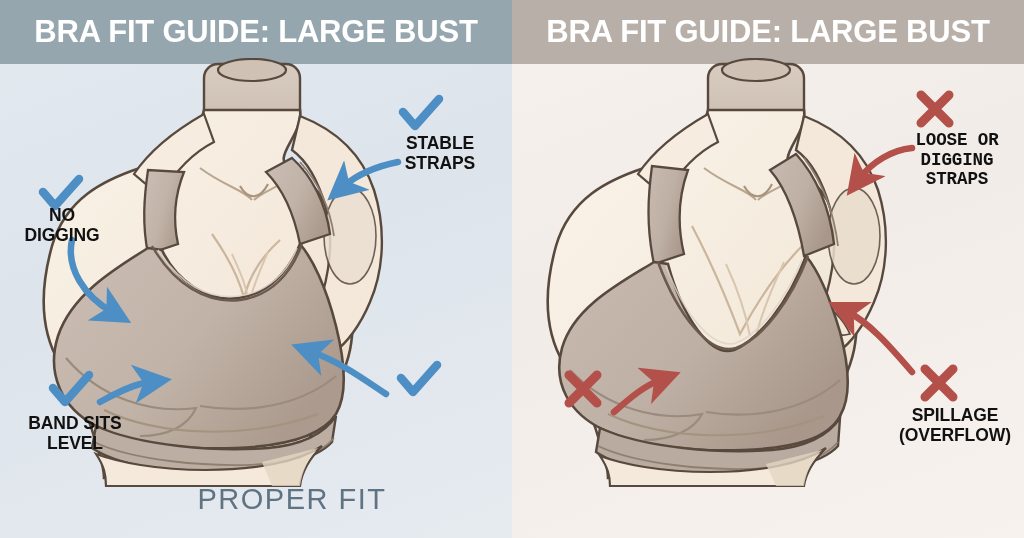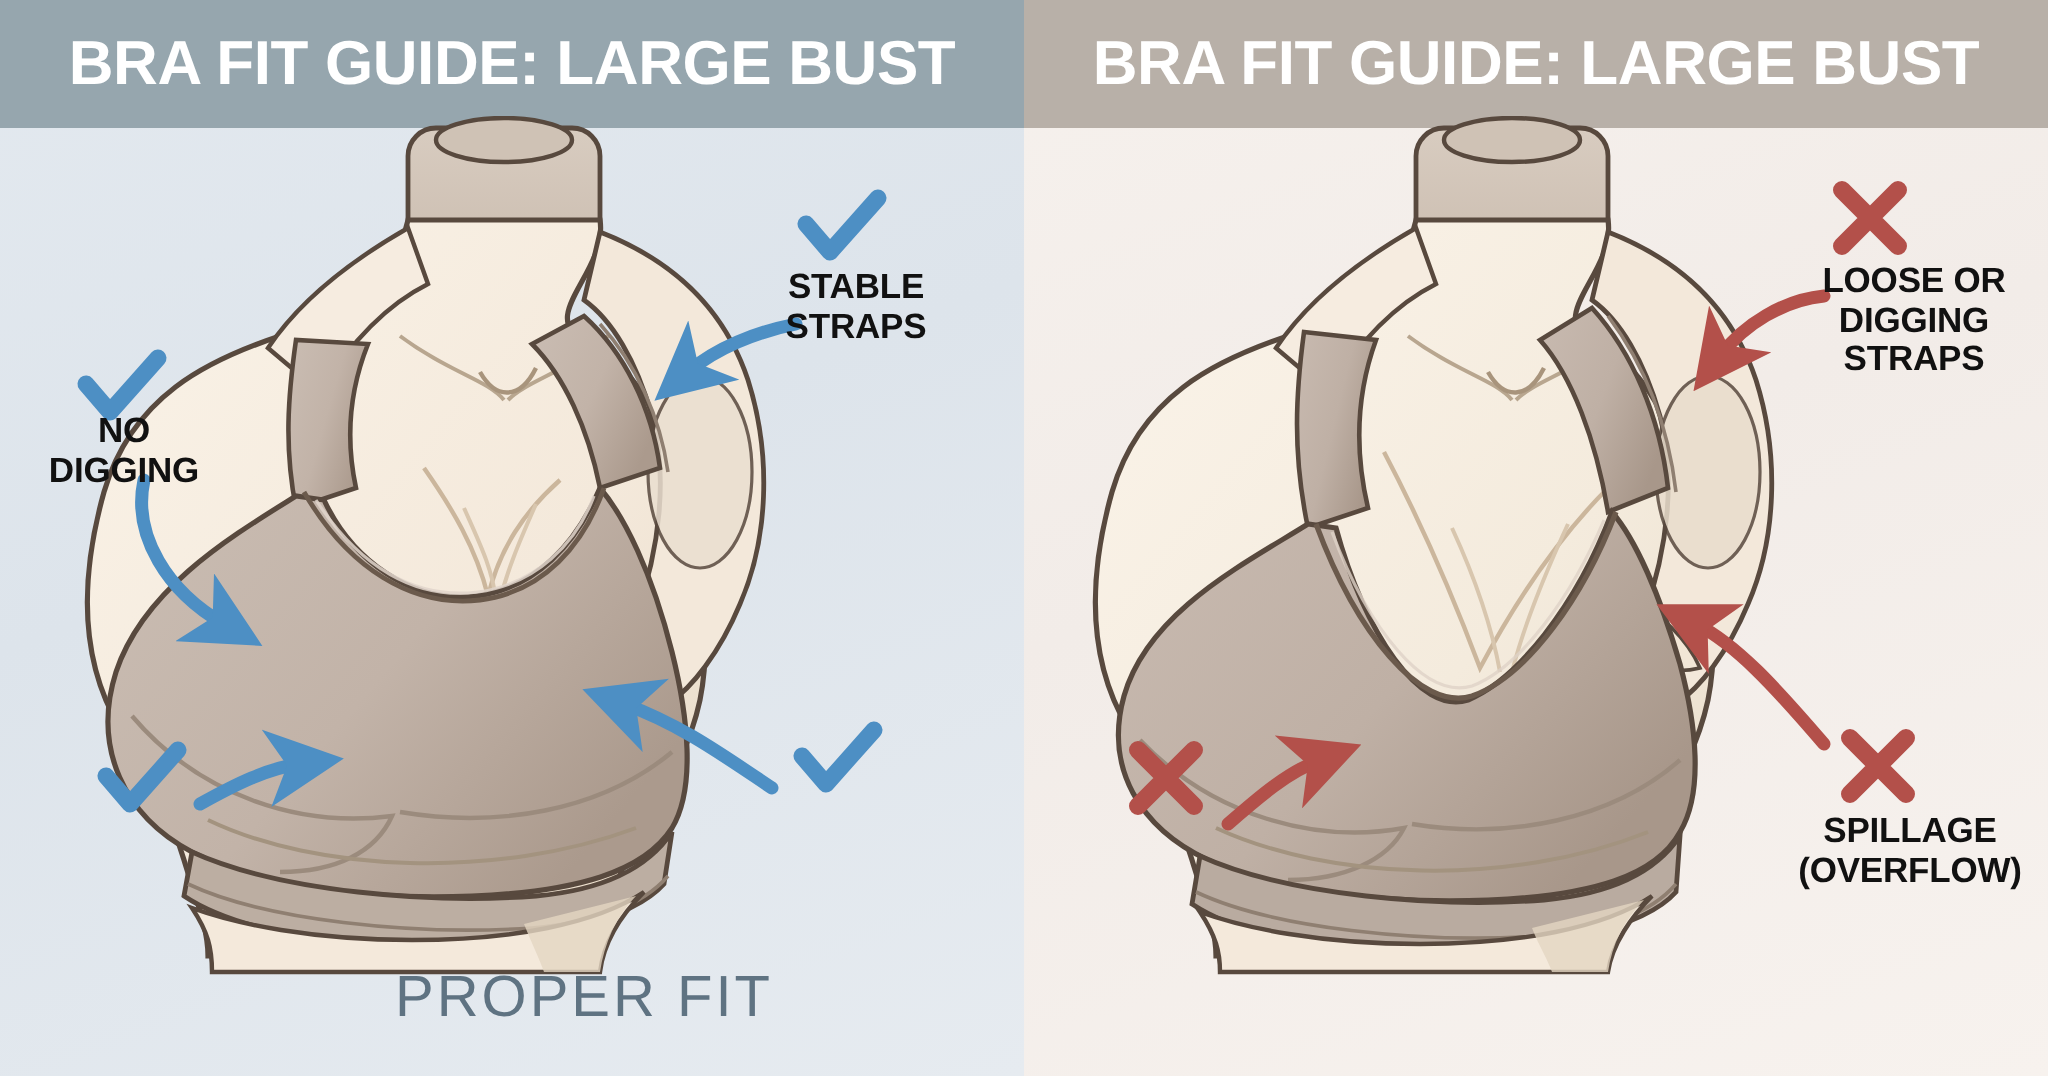--- a/index.html
+++ b/index.html
@@ -169,28 +169,30 @@
         </svg>
     </div>
     <div class="label" style="left:6px;top:206px;width:112px;">NO
 DIGGING</div>
 
     <div class="mark" style="left:400px;top:96px;">
       <svg width="42" height="36" viewBox="0 0 42 36">
           <path d="M3 16 L15 30 L39 3" fill="none" stroke="#4d8fc4" stroke-width="8.5" stroke-linecap="round" stroke-linejoin="round"></path>
         </svg>
     </div>
-    <div class="label" style="left:366px;top:134px;width:124px;">STABLE
+    <div class="label" style="left:378px;top:134px;width:124px;">STABLE
 STRAPS</div>
 
     <div class="mark" style="left:50px;top:372px;">
       <svg width="42" height="36" viewBox="0 0 42 36">
           <path d="M3 16 L15 30 L39 3" fill="none" stroke="#4d8fc4" stroke-width="8.5" stroke-linecap="round" stroke-linejoin="round"></path>
         </svg>
     </div>
+    <div class="label" style="left:4px;top:414px;width:142px;">BAND SITS
+LEVEL</div>
 
     <div class="mark" style="left:398px;top:362px;">
       <svg width="42" height="36" viewBox="0 0 42 36">
           <path d="M3 16 L15 30 L39 3" fill="none" stroke="#4d8fc4" stroke-width="8.5" stroke-linecap="round" stroke-linejoin="round"></path>
         </svg>
     </div>
 
     <div class="caption caption-proper">PROPER FIT</div>
   </div>
 
@@ -299,21 +301,21 @@
       <path d="M400 148 C380 150 360 162 348 178" fill="none" stroke="#b3504a" stroke-width="6.5" stroke-linecap="round" marker-end="url(#headRed)"></path>
       <path d="M102 412 C118 398 132 386 148 380" fill="none" stroke="#b3504a" stroke-width="6.5" stroke-linecap="round" marker-end="url(#headRed)"></path>
       <path d="M400 372 C376 344 356 322 336 312" fill="none" stroke="#b3504a" stroke-width="6.5" stroke-linecap="round" marker-end="url(#headRed)"></path>
     </svg>
 
     <div class="mark" style="left:404px;top:90px;">
       <svg width="38" height="38" viewBox="0 0 38 38">
         <path d="M5 5 L33 33 M33 5 L5 33" fill="none" stroke="#b3504a" stroke-width="9" stroke-linecap="round"></path>
       </svg>
     </div>
-    <div class="label" style="left:378px;top:131px;width:134px;">LOOSE OR
+    <div class="label" style="left:378px;top:131px;width:134px;font-family:Liberation Mono, monospace;">LOOSE OR
 DIGGING
 STRAPS</div>
 
     <div class="mark" style="left:52px;top:370px;">
       <svg width="38" height="38" viewBox="0 0 38 38">
         <path d="M5 5 L33 33 M33 5 L5 33" fill="none" stroke="#b3504a" stroke-width="9" stroke-linecap="round"></path>
       </svg>
     </div>
 
     <div class="mark" style="left:408px;top:364px;">

